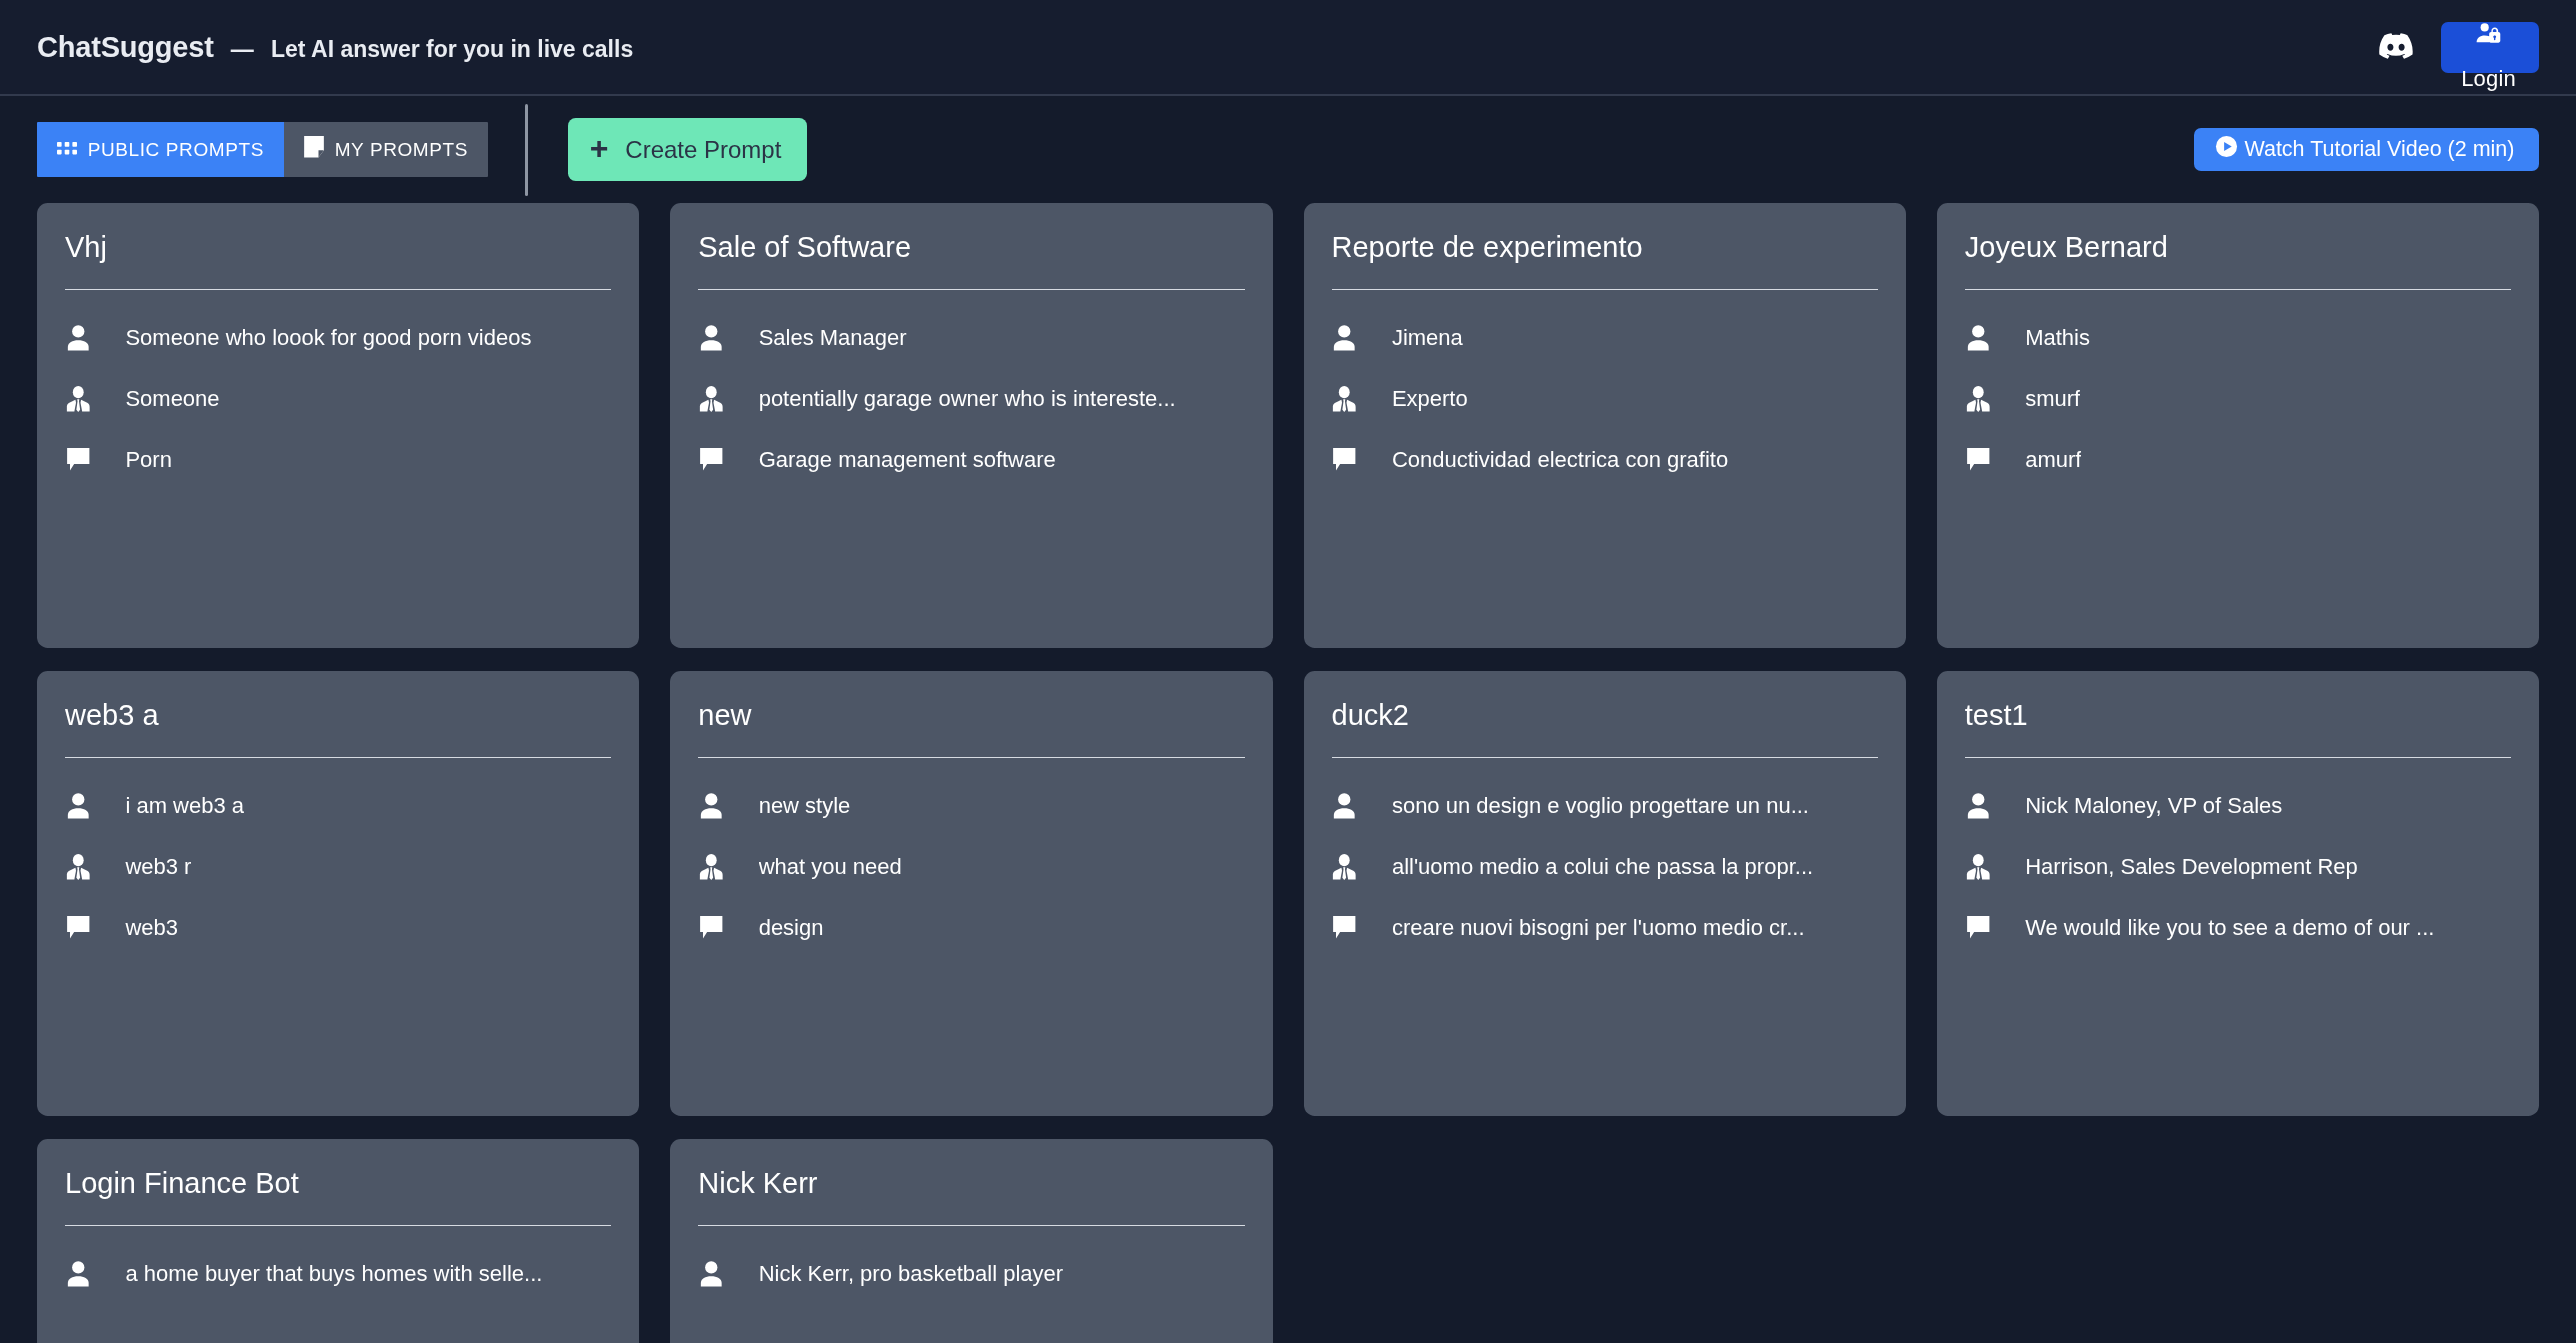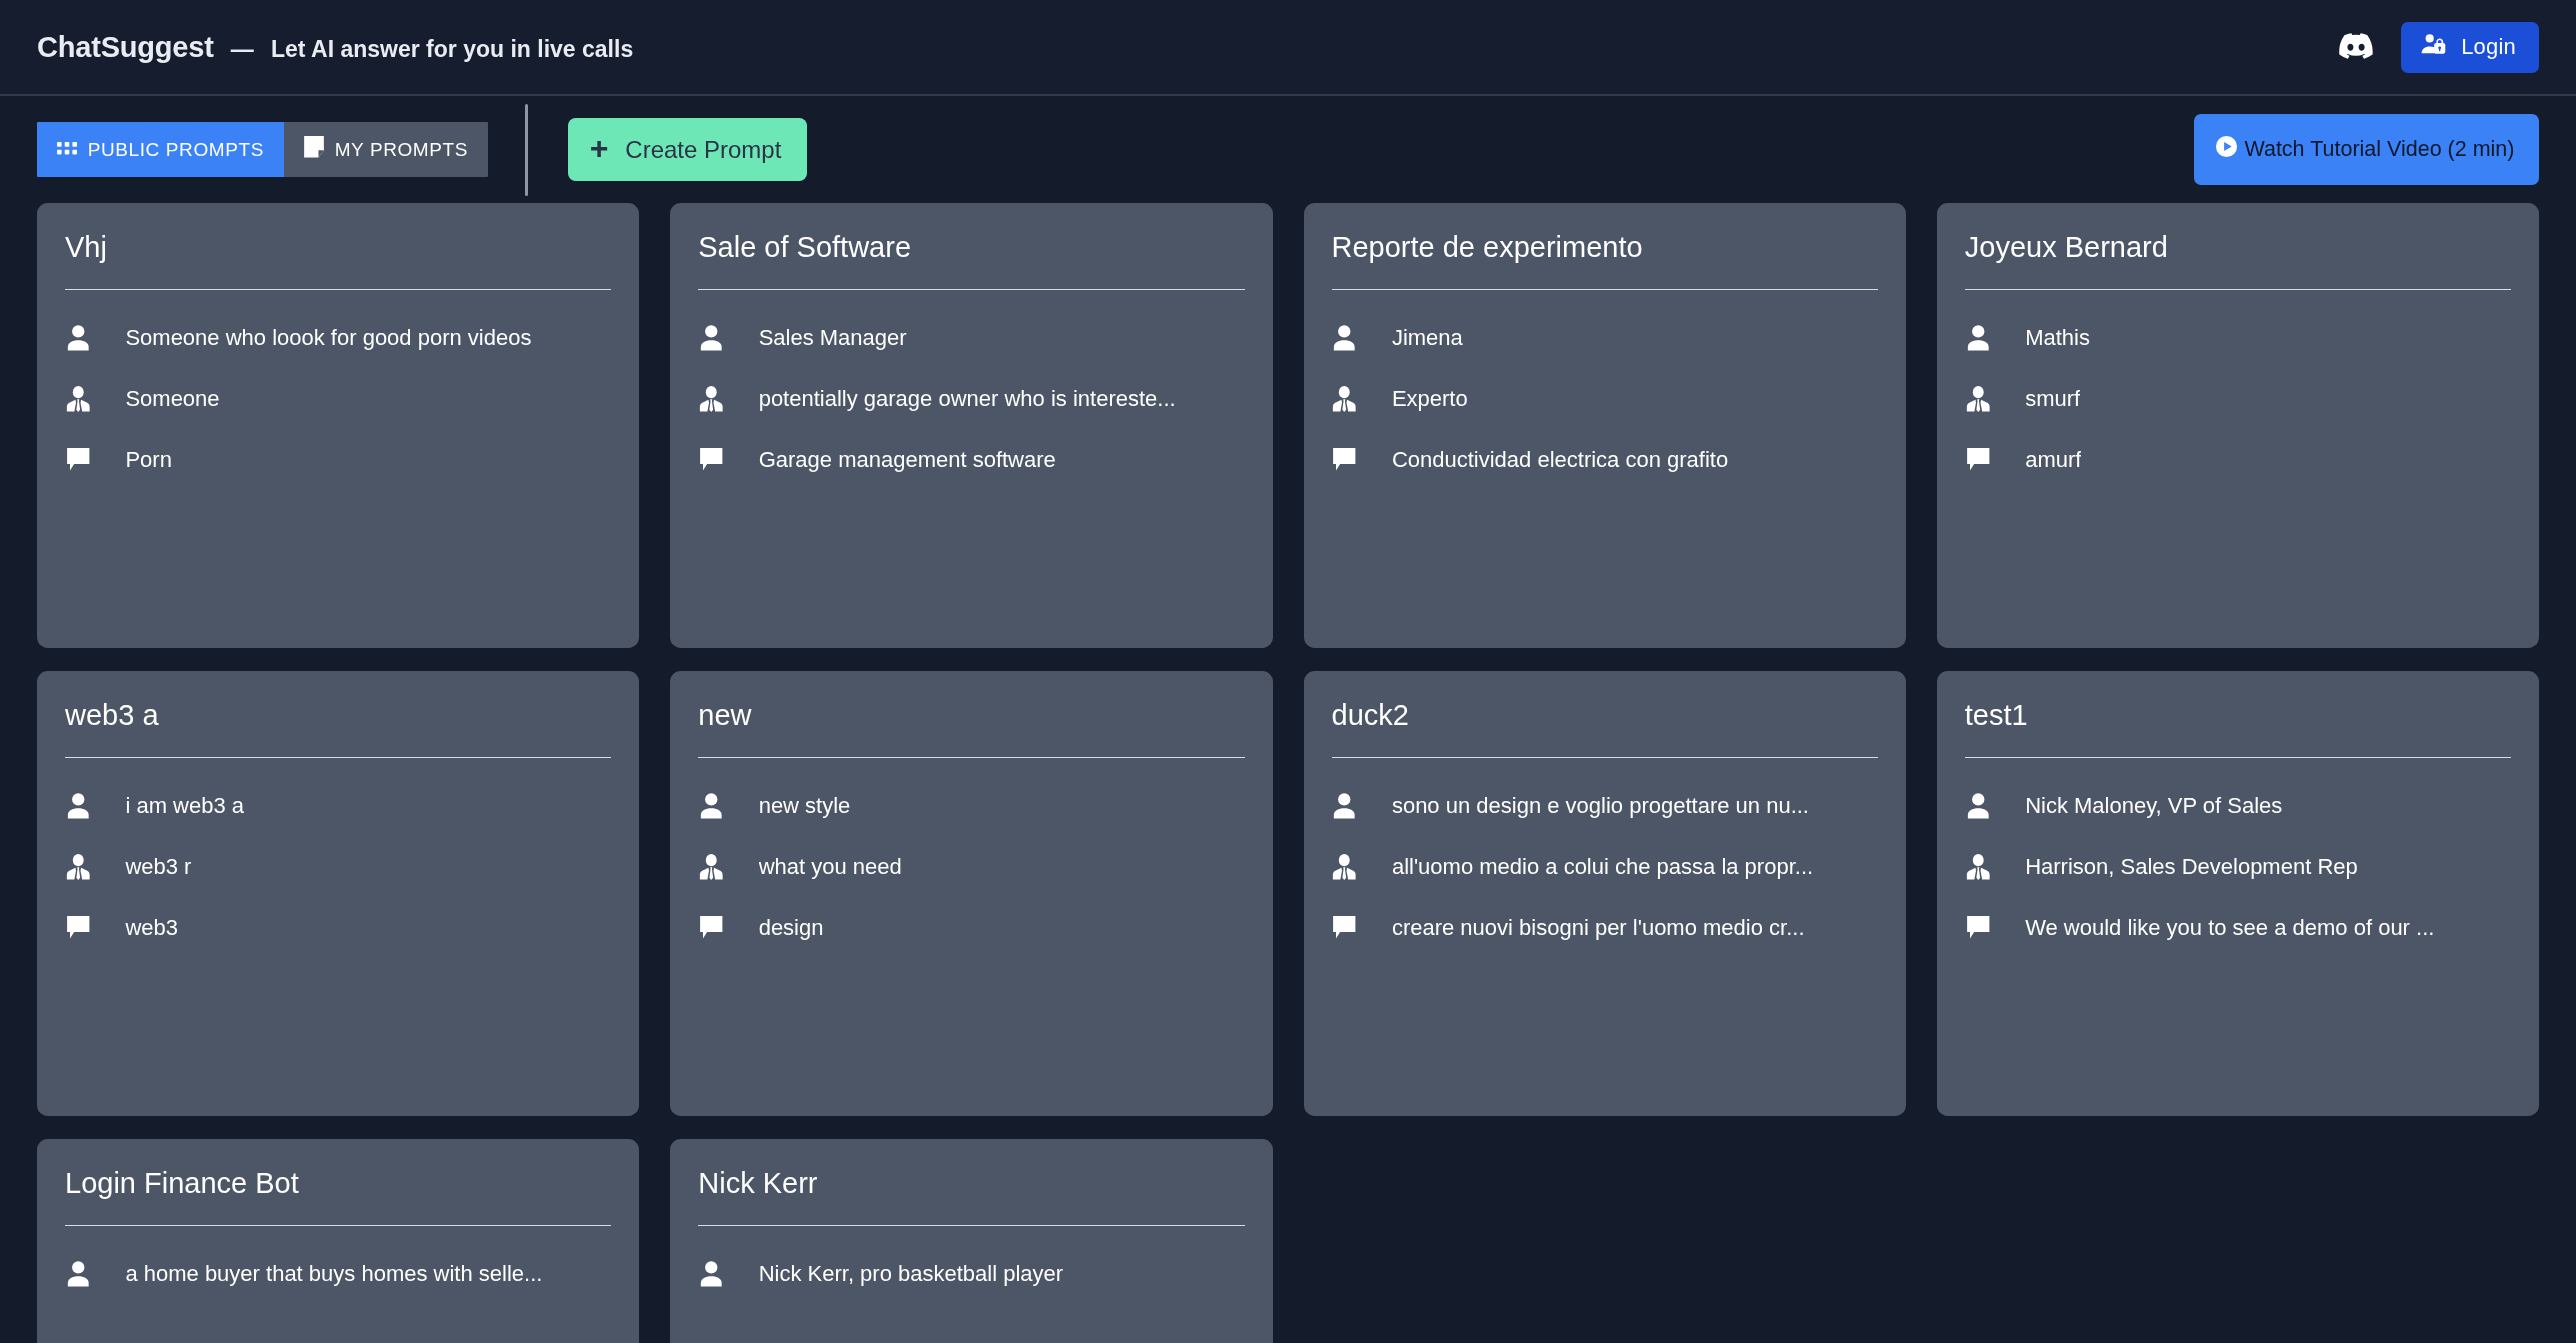--- a/index.html
+++ b/index.html
@@ -57,20 +57,21 @@
     background: #1b4fd8;
     color: #ffffff;
     border: none;
     border-radius: 7px;
     height: 51px;
     padding: 0 23px 0 20px;
     font-size: 22px;
     font-family: "Liberation Sans", sans-serif;
     cursor: pointer;
     letter-spacing: 0.2px;
+    flex-direction: column;
   }
 
   
   .toolbar {
     height: 107px;
     display: flex;
     align-items: center;
     padding: 0 37px;
     position: relative;
   }
@@ -116,24 +117,24 @@
     font-family: "Liberation Sans", sans-serif;
     cursor: pointer;
   }
   .plus-glyph { font-size: 32px; line-height: 1; font-weight: bold; margin-top: -3.1px; }
   .watch-btn {
     margin-left: auto;
     display: flex;
     align-items: center;
     gap: 6px;
     background: #3b82f6;
-    color: #0f172a;
+    color: #ffffff;
     border: none;
     border-radius: 7px;
-    height: 71px;
+    height: 43px;
     padding: 0 24.5px 0 21.5px;
     font-size: 21.5px;
     font-family: "Liberation Sans", sans-serif;
     cursor: pointer;
   }
 
   
   .grid {
     display: grid;
     grid-template-columns: repeat(4, 1fr);

